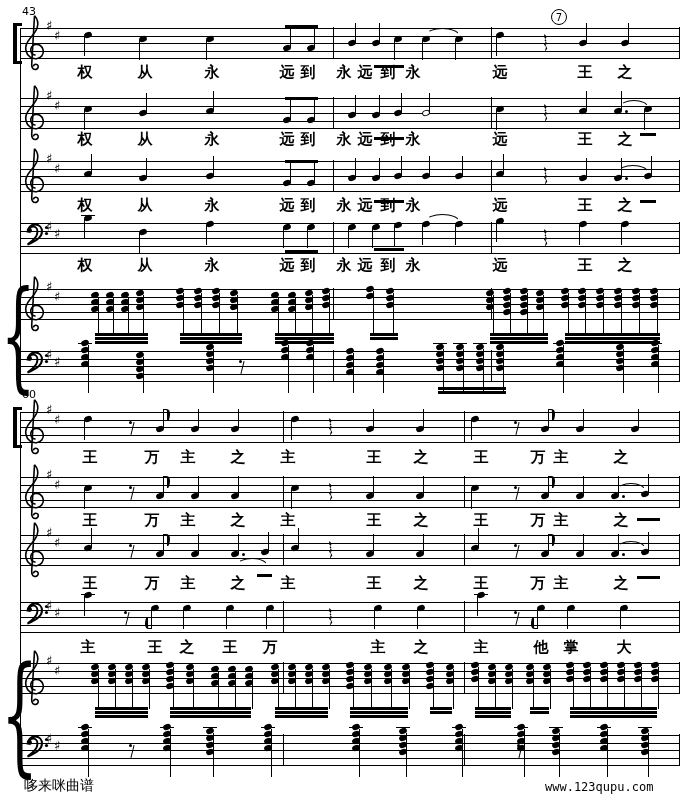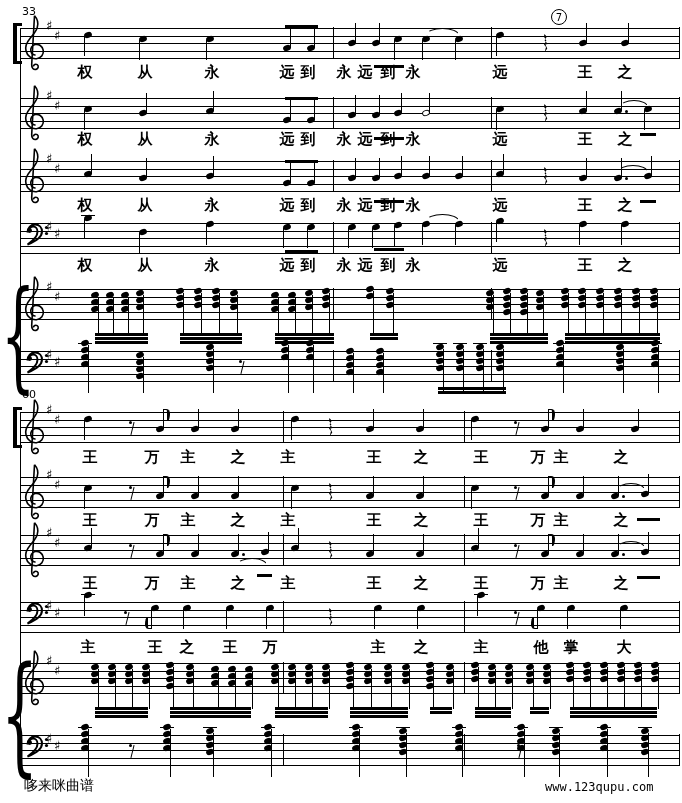--- a/index.html
+++ b/index.html
@@ -28,21 +28,21 @@
              text-align:center;font:10px/15px "DejaVu Sans",sans-serif;}
   .brace{font-family:"DejaVu Serif",serif;transform-origin:left top;color:#000;}
   .wm{font-size:13px;}
   .wm-left{left:24px;top:777px;font-size:14px;}
   .wm-right{left:545px;top:780px;font-family:"DejaVu Sans Mono",monospace;font-size:12px;}
 </style>
 </head>
 <body>
 
 <div class="page">
-  <div class="mnum" style="left:22px;top:5px">33</div>
+  <div class="mnum" style="left:22px;top:5px">43</div>
   <div class="mnum" style="left:22px;top:388px">60</div>
   <div class="rehearsal" style="left:551px;top:9px">
     <span style="position:static">7</span>
   </div>
   <div id="score" style="left:0;top:0;width:682px;height:803px">
       <div class="bar" style="left: 20px; top: 28px; width: 1px; height: 353px;"></div>
       <div class="sl" style="left: 20px; top: 28px; width: 659px; height: 1px;"></div>
       <div class="sl" style="left: 20px; top: 35.5px; width: 659px; height: 1px;"></div>
       <div class="sl" style="left: 20px; top: 43px; width: 659px; height: 1px;"></div>
       <div class="sl" style="left: 20px; top: 50.5px; width: 659px; height: 1px;"></div>

